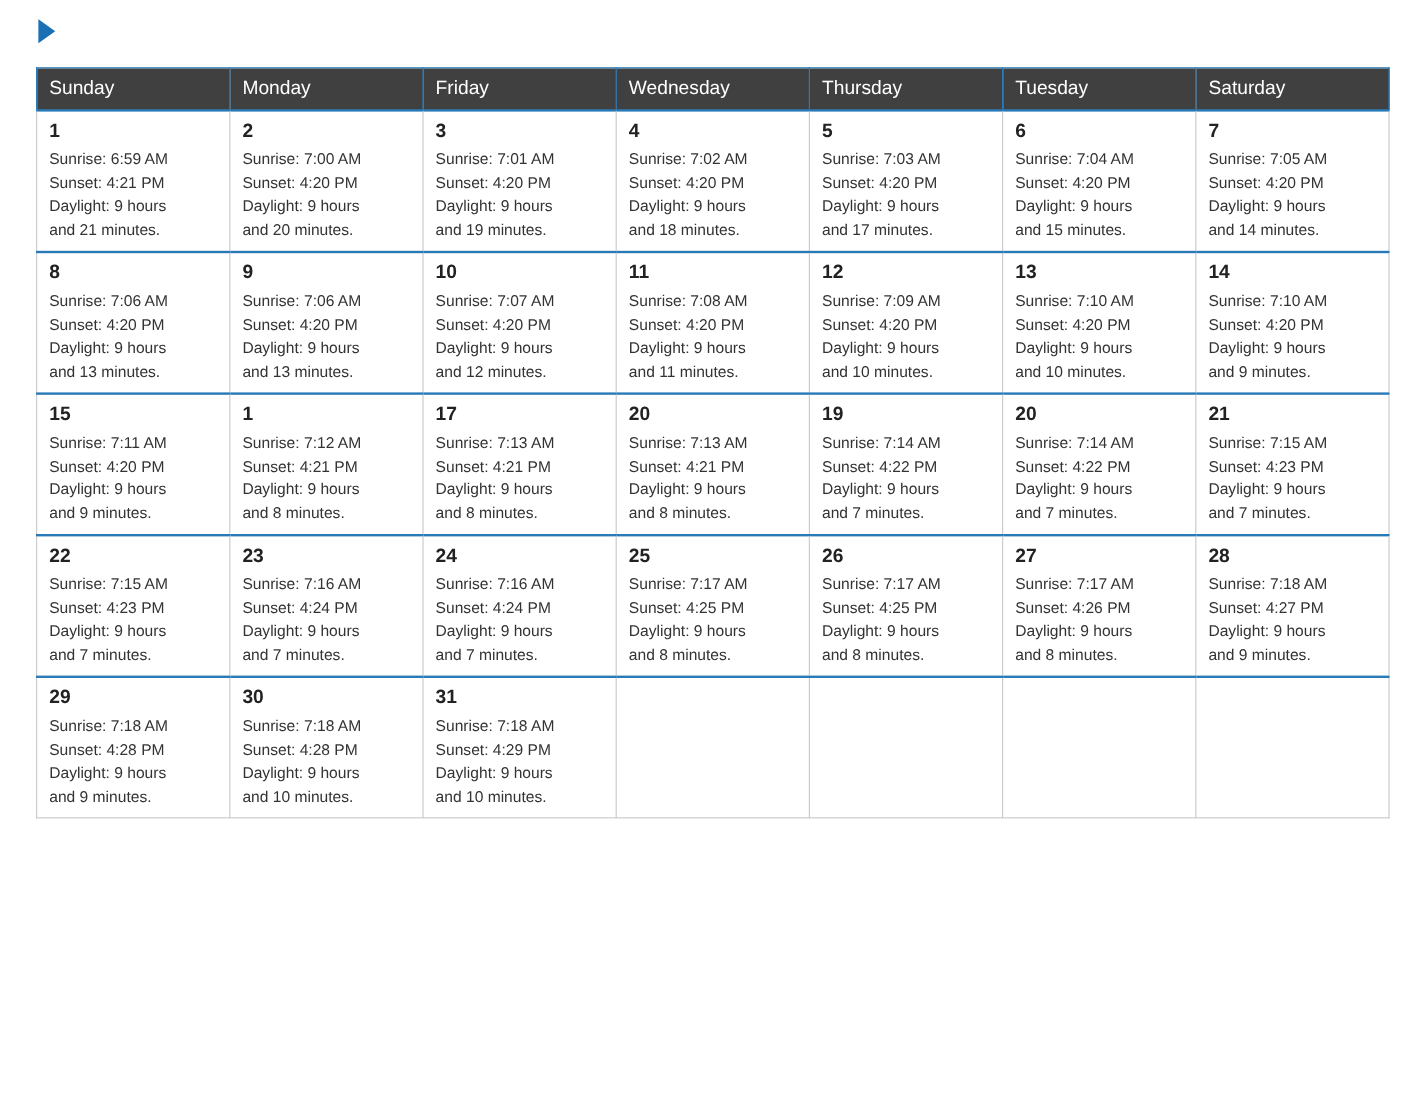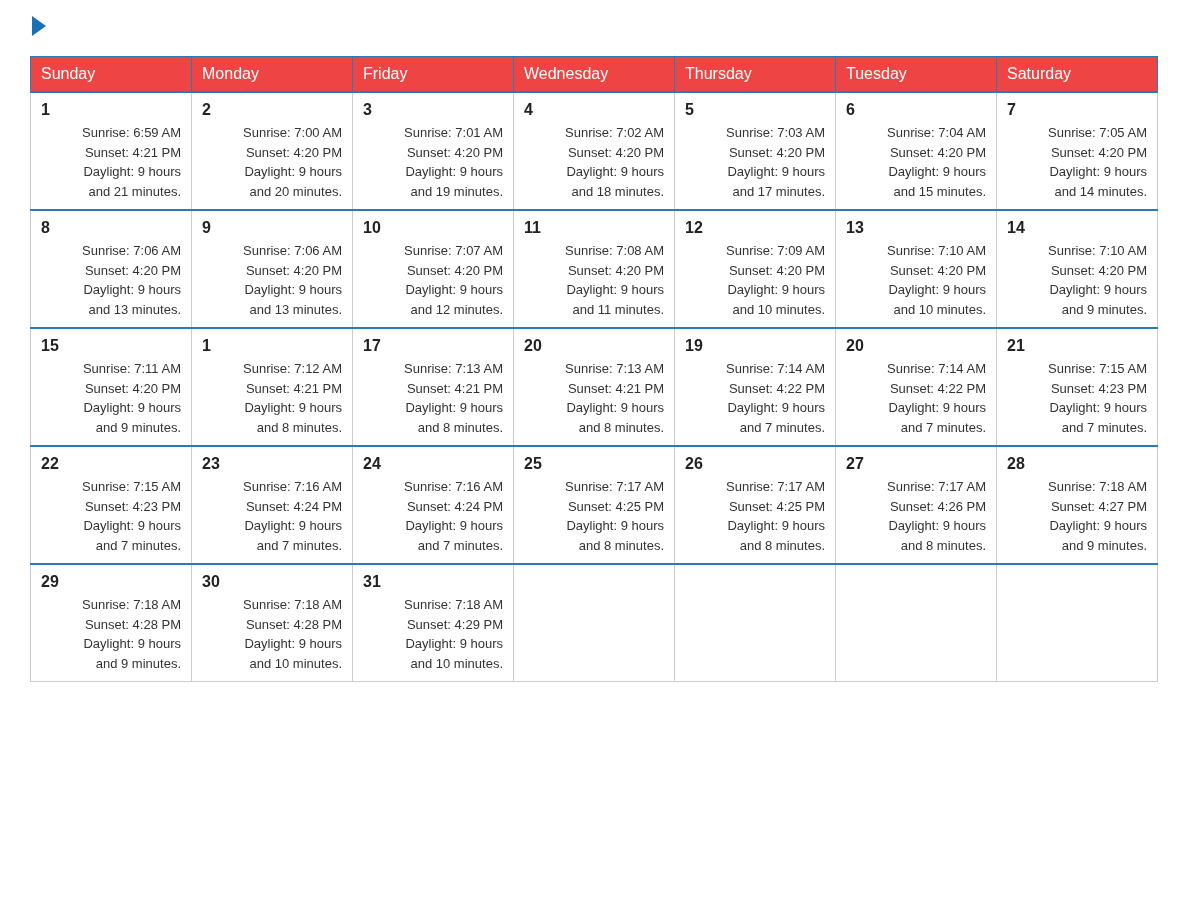--- a/index.html
+++ b/index.html
@@ -56,21 +56,21 @@
       font-size: 20px;
       color: #444;
       margin-top: 4px;
     }
     .calendar-table {
       width: 100%;
       border-collapse: collapse;
       border: 1px solid #ccc;
     }
     .calendar-table th {
-      background-color: #ef4444;
+      background-color: #404040;
       color: #fff;
       font-size: 16px;
       font-weight: normal;
       padding: 8px 10px;
       text-align: left;
       border: 1px solid #2a7ab8;
     }
     .calendar-table td {
       vertical-align: top;
       padding: 8px 10px;
@@ -84,21 +84,20 @@
     .day-number {
       font-size: 16px;
       font-weight: bold;
       color: #222;
       margin-bottom: 4px;
     }
     .day-info {
       font-size: 13px;
       color: #333;
       line-height: 1.5;
-      text-align: right;
     }
     .empty-cell {
       background: #fff;
     }
   </style>
 </head>
 <body>
 
 <div class="header-area">
   <div class="logo-wrapper">

